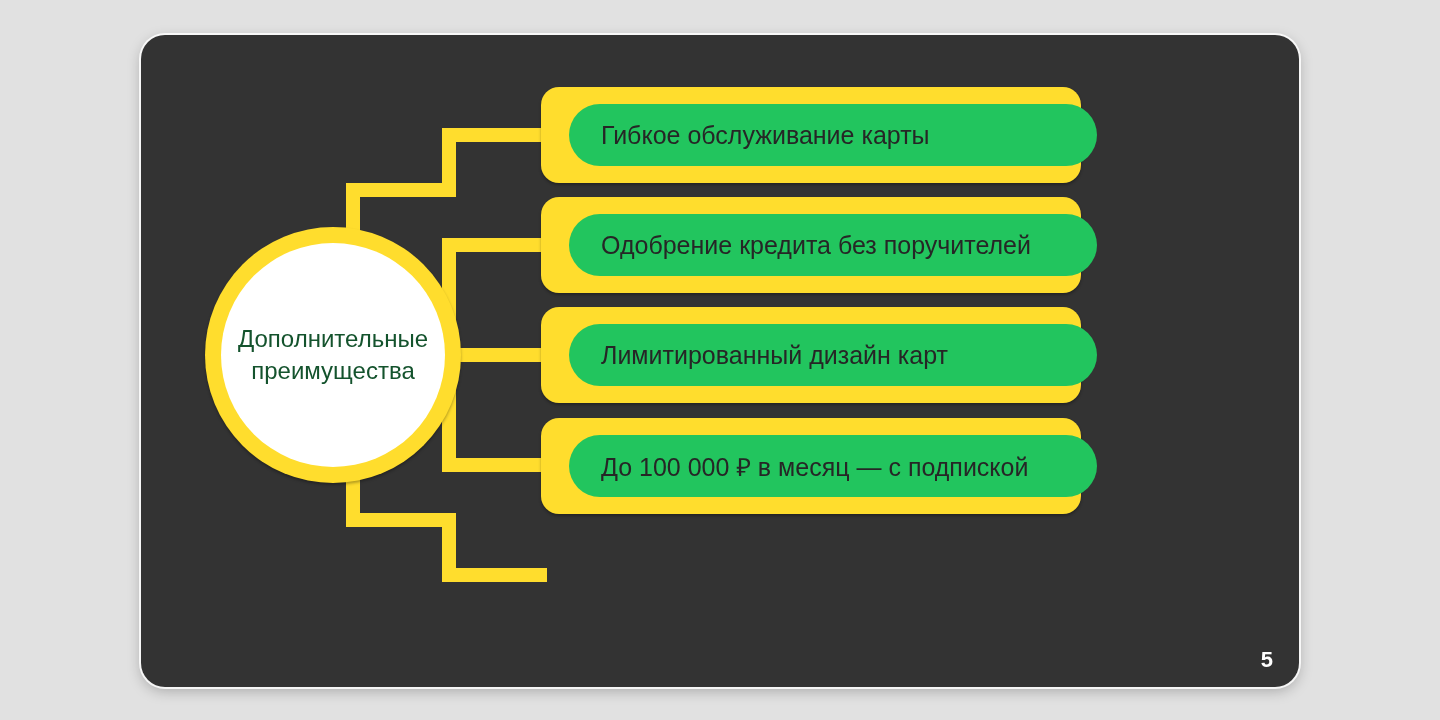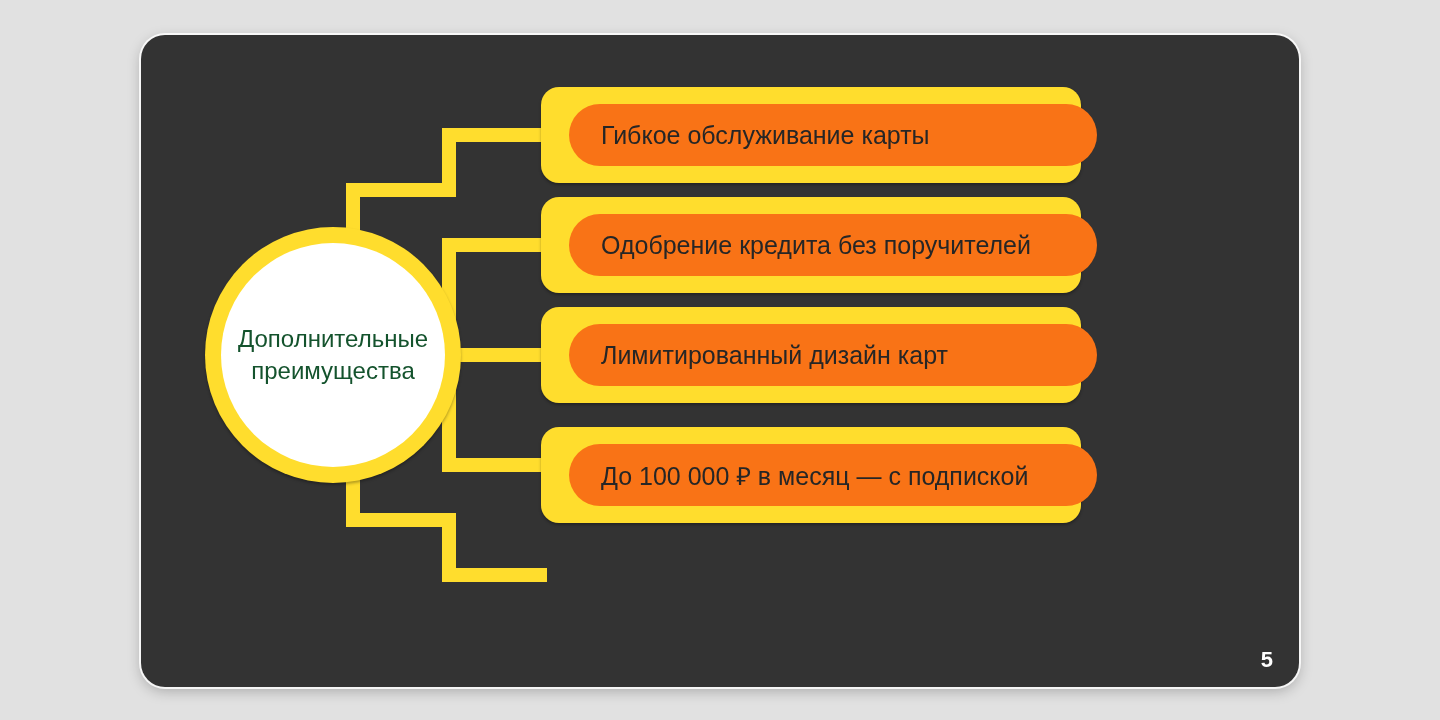--- a/index.html
+++ b/index.html
@@ -77,29 +77,29 @@
     width: 540px;
     height: 96px;
     background: #ffdd2d;
     border-radius: 18px;
     z-index: 2;
     box-shadow: 0 2px 3px rgba(0,0,0,0.3);
   }
   .branch.b0 { top: 52px; }
   .branch.b1 { top: 162px; }
   .branch.b2 { top: 272px; }
-  .branch.b3 { top: 392px; }
+  .branch.b3 { top: 383px; }
   .branch.b4 { top: 492px; }
   .branch-pill {
     position: absolute;
     left: 28px;
     top: 17px;
     width: 528px;
     height: 62px;
-    background: #f97316;
+    background: #22c55e;
     border-radius: 31px;
     display: flex;
     align-items: center;
     padding-left: 32px;
     box-sizing: border-box;
   }
   .branch-text {
     font-size: 25px;
     color: #262626;
     white-space: nowrap;

